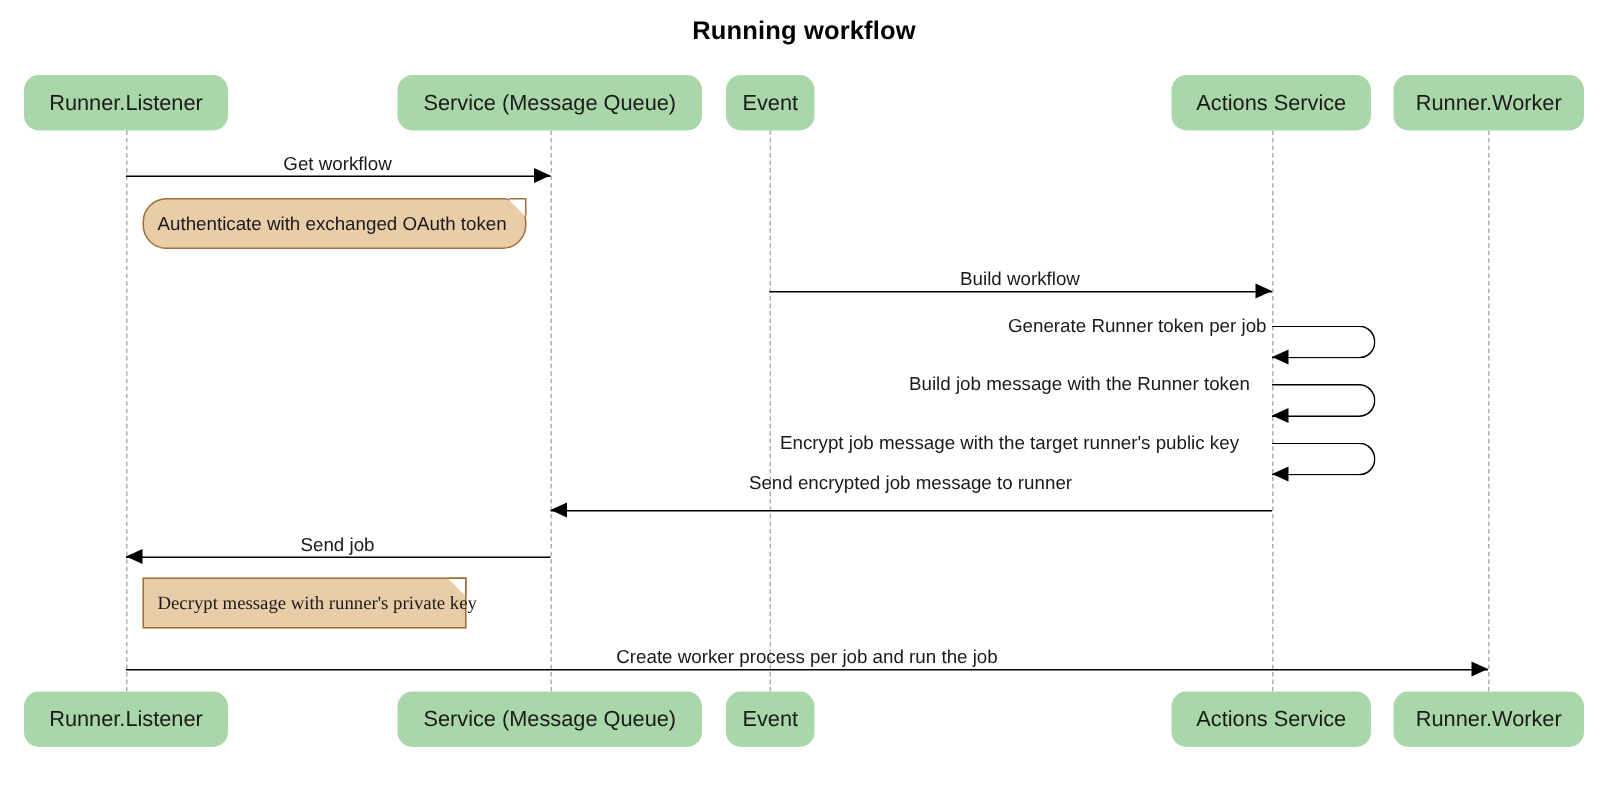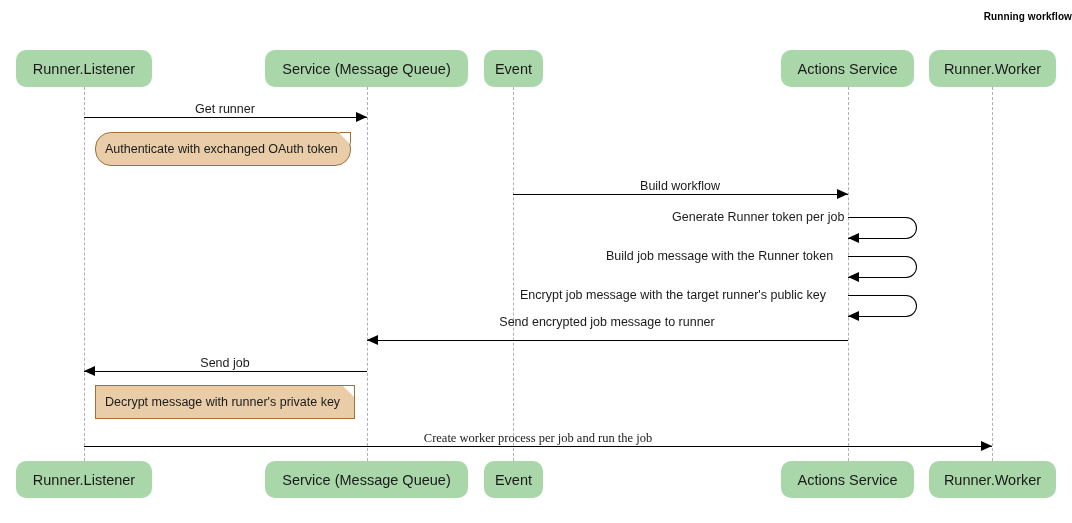--- a/index.html
+++ b/index.html
@@ -9,22 +9,22 @@
     font-family:"Liberation Sans", sans-serif;
     position:relative;
     overflow:hidden;
     -webkit-font-smoothing:antialiased;
   }
   #diagram{position:absolute;left:0;top:0;width:1072px;height:523px;}
 
   .title{
     position:absolute;
     left:0;top:11px;width:1072px;
-    text-align:right;
-    font-size:10px;
+    text-align:center;
+    font-size:17px;
     font-weight:bold;
     color:#000000;
     letter-spacing:0.1px;
   }
 
   
   .participant{
     position:absolute;
     background:#a9d7a9;
     border-radius:10px;
@@ -155,21 +155,21 @@
   <div class="participant" style="left:484px;top:461px;width:59px;">
     <span>Event</span>
   </div>
   <div class="participant" style="left:781px;top:461px;width:133px;">
     <span>Actions Service</span>
   </div>
   <div class="participant" style="left:929px;top:461px;width:127px;">
     <span>Runner.Worker</span>
   </div>
 
-  <div class="msg-label" style="left:225px;top:102px;">Get runner</div>
+  <div class="msg-label" style="left:225px;top:102px;">Get workflow</div>
   <div class="msg-line" style="left:84px;top:117px;width:283px;"></div>
   <div class="arrow-r" style="left:356px;top:111.5px;"></div>
 
   <div class="note" style="left:95px;top:132px;width:256px;height:34px;border-radius:16px;">
     <span>Authenticate with exchanged OAuth token</span>
     <span class="note-fold-edge"></span>
     <span class="note-fold-inner"></span>
   </div>
 
   <div class="msg-label" style="left:680px;top:179px;">Build workflow</div>
@@ -189,23 +189,23 @@
   <div class="arrow-r" style="left:848px;top:310.5px;transform:rotate(180deg);"></div>
 
   <div class="msg-label" style="left:607px;top:315px;">Send encrypted job message to runner</div>
   <div class="msg-line" style="left:367px;top:340px;width:481px;"></div>
   <div class="arrow-l" style="left:367px;top:334.5px;"></div>
 
   <div class="msg-label" style="left:225px;top:356px;">Send job</div>
   <div class="msg-line" style="left:84px;top:371px;width:283px;"></div>
   <div class="arrow-l" style="left:84px;top:365.5px;"></div>
 
-  <div class="note" style="left:95px;top:385px;width:260px;height:34px;">
+  <div class="note" style="left:95px;top:385px;width:216px;height:34px;font-family:Liberation Serif, serif;">
     <span>Decrypt message with runner's private key</span>
     <span class="note-fold-edge"></span>
     <span class="note-fold-inner"></span>
   </div>
 
-  <div class="msg-label" style="left:538px;top:431px;font-family:Liberation Serif, serif;">Create worker process per job and run the job</div>
+  <div class="msg-label" style="left:538px;top:431px;">Create worker process per job and run the job</div>
   <div class="msg-line" style="left:84px;top:446px;width:908px;"></div>
   <div class="arrow-r" style="left:981px;top:440.5px;"></div>
 
 </div>
 
 </body></html>

